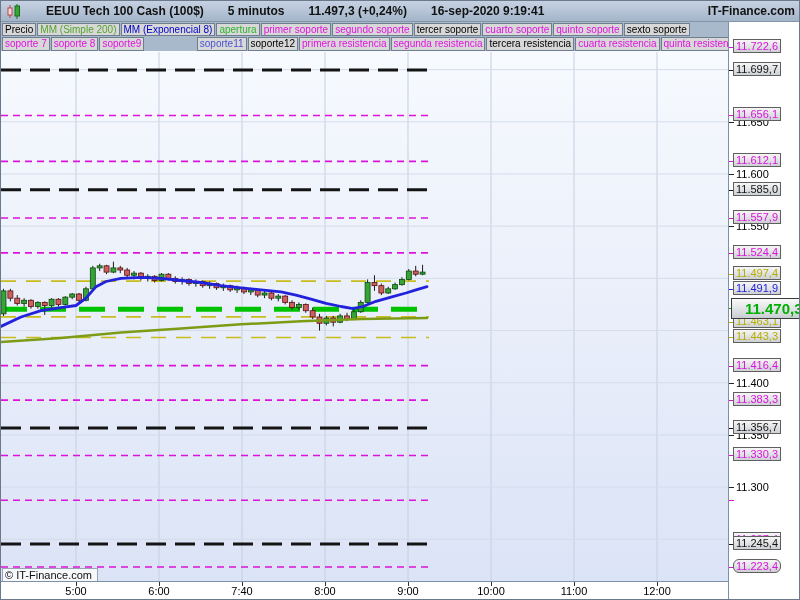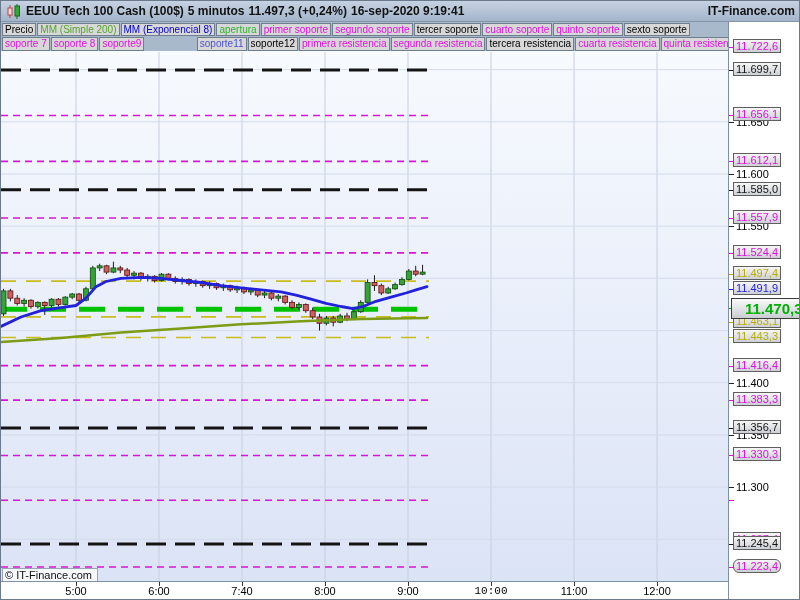--- a/index.html
+++ b/index.html
@@ -3,21 +3,21 @@
 <meta charset="utf-8">
 <style>
   html,body{margin:0;padding:0;background:#ffffff;}
   #app{position:relative;width:800px;height:600px;overflow:hidden;
        font-family:"Liberation Sans",sans-serif;background:#ffffff;
        border:1px solid #6a7a8c;box-sizing:border-box;}
   
   .titlebar{position:absolute;left:0;top:0;width:800px;height:21px;
     background:linear-gradient(#c6d2e2,#a4b5ca);
     border-bottom:1px solid #8494a8;box-sizing:border-box;
-    display:flex;align-items:center;gap:4px;padding:0 6px;
+    display:flex;align-items:center;gap:24px;padding:0 6px;
     font-size:12px;font-weight:bold;color:#111;white-space:nowrap;}
   .titlebar .spacer{flex:1;}
   .candle-icon{display:inline-flex;width:15px;height:15px;}
   
   .legend{position:absolute;left:0;width:727px;background:#a9b9cc;
     display:flex;gap:1px;padding:1px 0 0 1px;box-sizing:border-box;
     overflow:hidden;white-space:nowrap;}
   #legend1{top:21px;height:14px;}
   #legend2{top:35px;height:15px;}
   .leg{display:inline-block;background:#d8d8d8;border:1px solid #6e7e8e;
@@ -327,20 +327,20 @@
       <div class="tlab" style="left: 75px;">5:00</div>
       <div class="ttick" style="left: 158px;"></div>
       <div class="tlab" style="left: 158px;">6:00</div>
       <div class="ttick" style="left: 241px;"></div>
       <div class="tlab" style="left: 241px;">7:40</div>
       <div class="ttick" style="left: 324px;"></div>
       <div class="tlab" style="left: 324px;">8:00</div>
       <div class="ttick" style="left: 407px;"></div>
       <div class="tlab" style="left: 407px;">9:00</div>
       <div class="ttick" style="left: 490px;"></div>
-      <div class="tlab" style="left: 490px; font-family: Liberation Mono, monospace;">10:00</div>
+      <div class="tlab" style="left: 490px;">10:00</div>
       <div class="ttick" style="left: 573px;"></div>
       <div class="tlab" style="left: 573px;">11:00</div>
       <div class="ttick" style="left: 656px;"></div>
       <div class="tlab" style="left: 656px;">12:00</div>
     </div>
 
 </div>
 
 </body></html>

